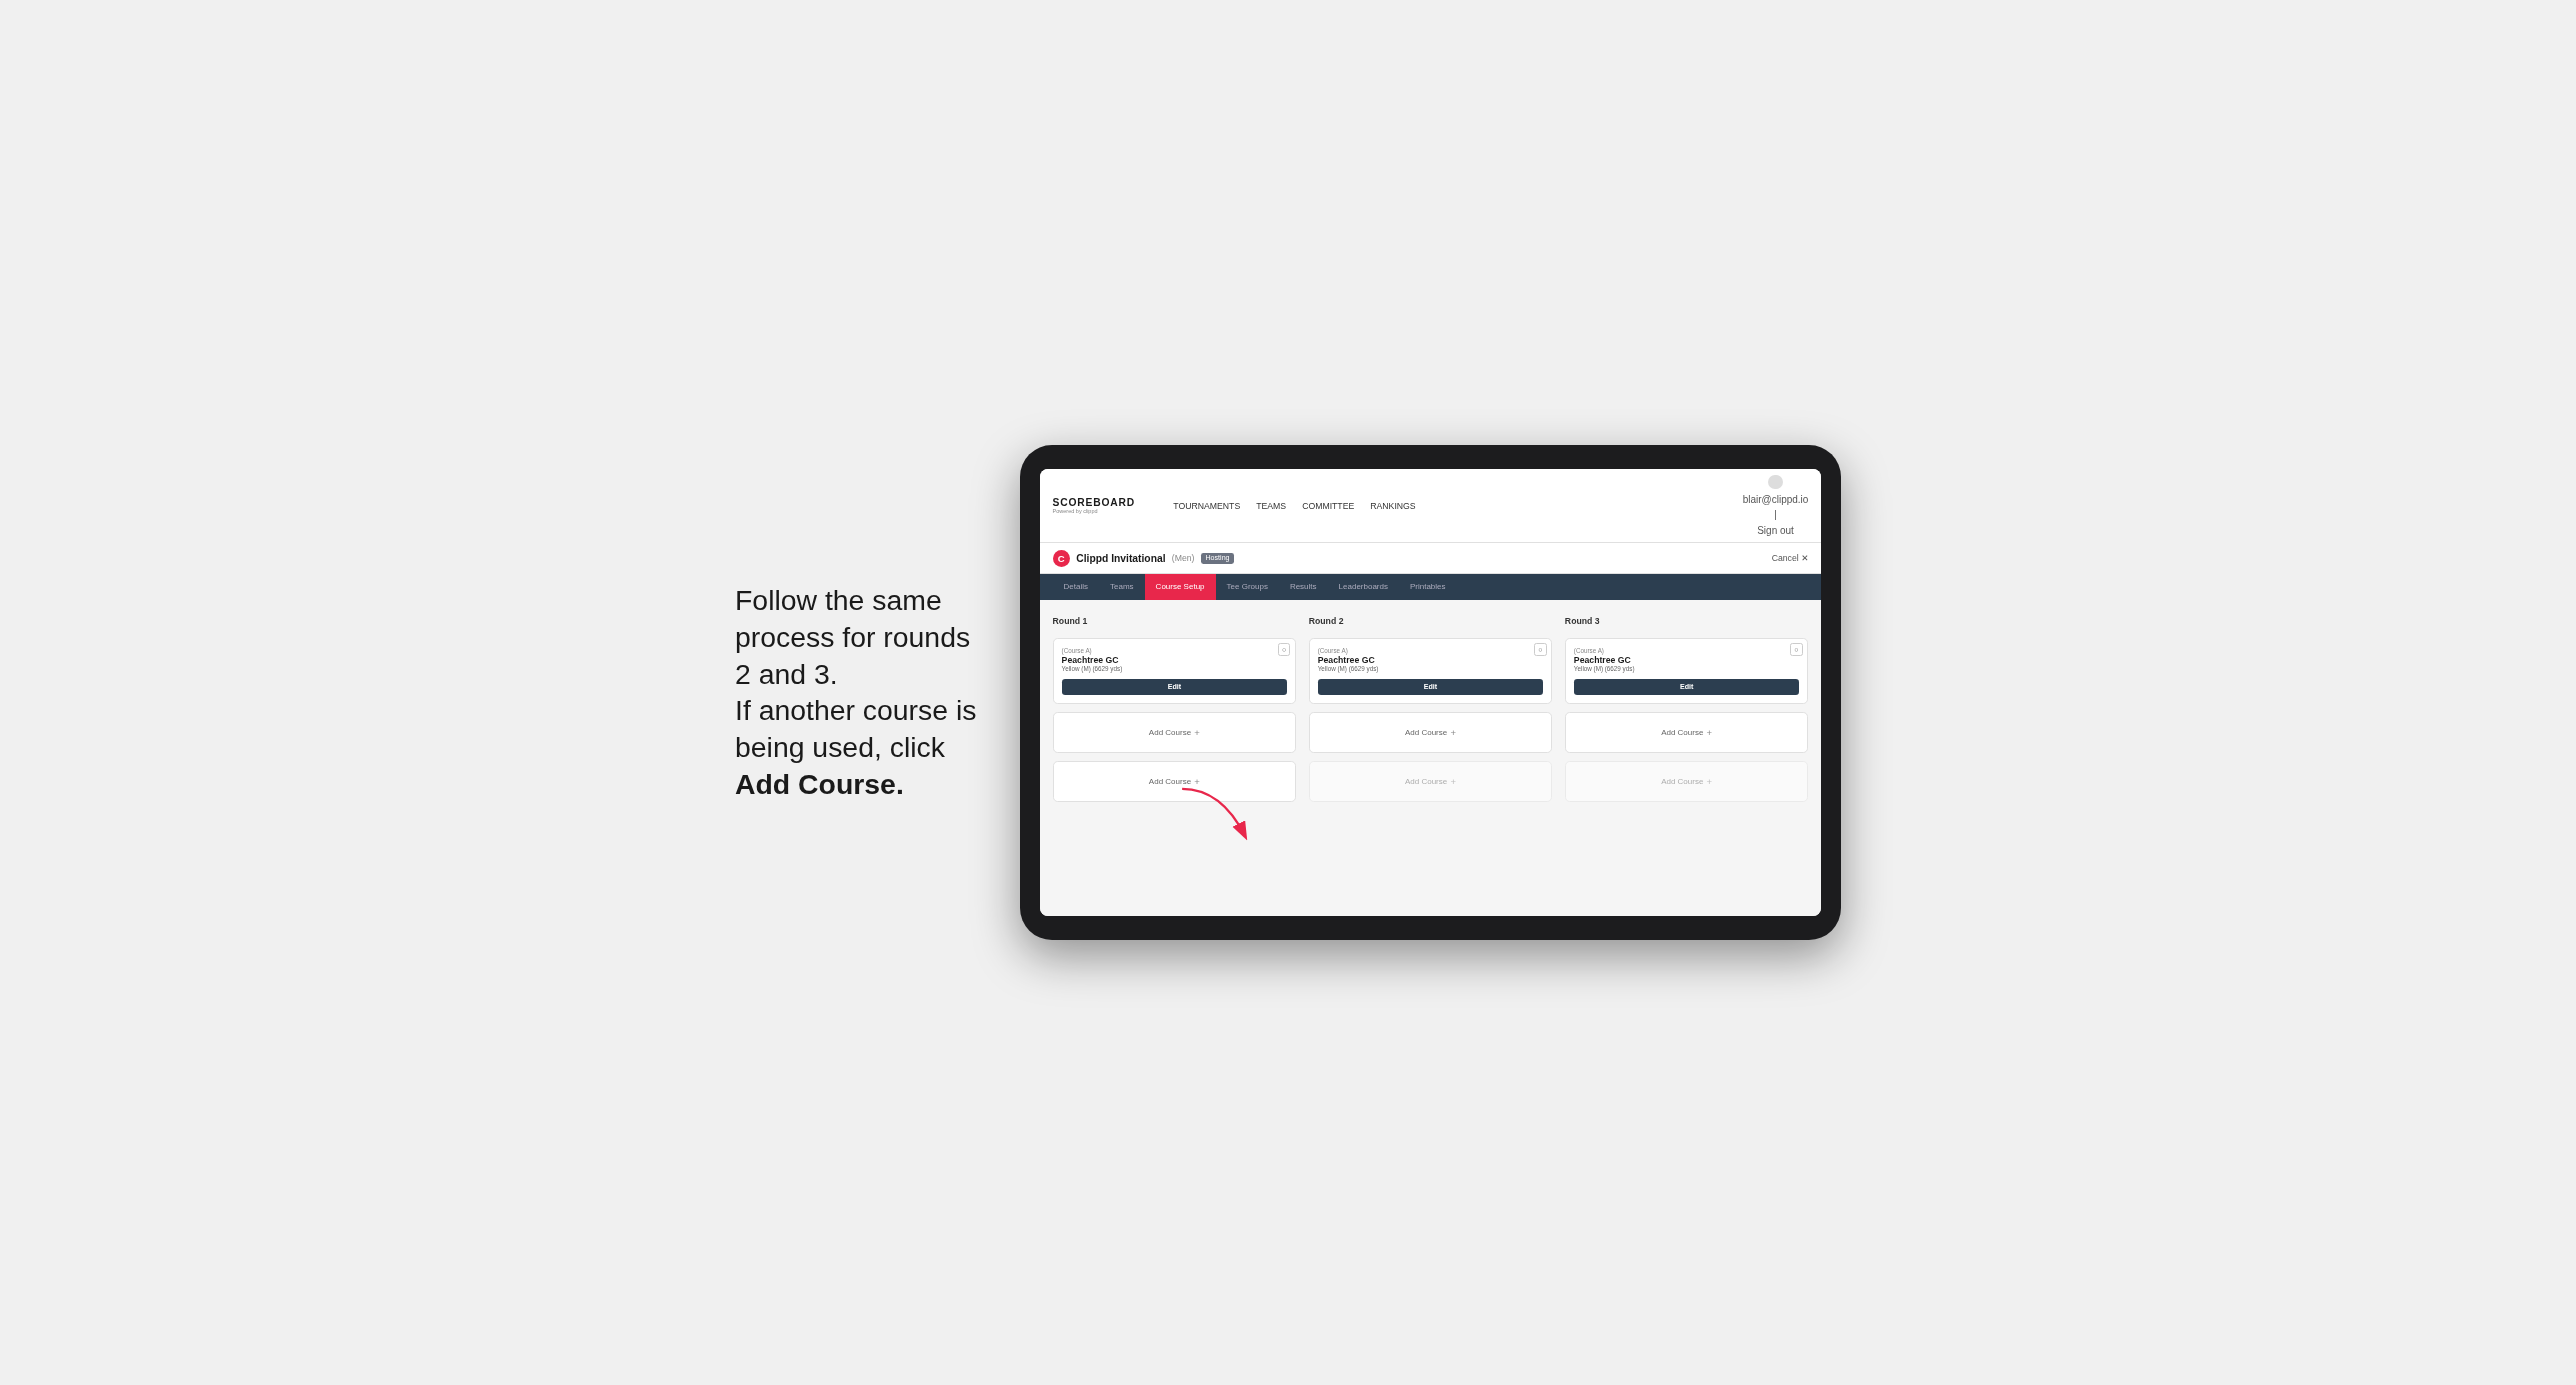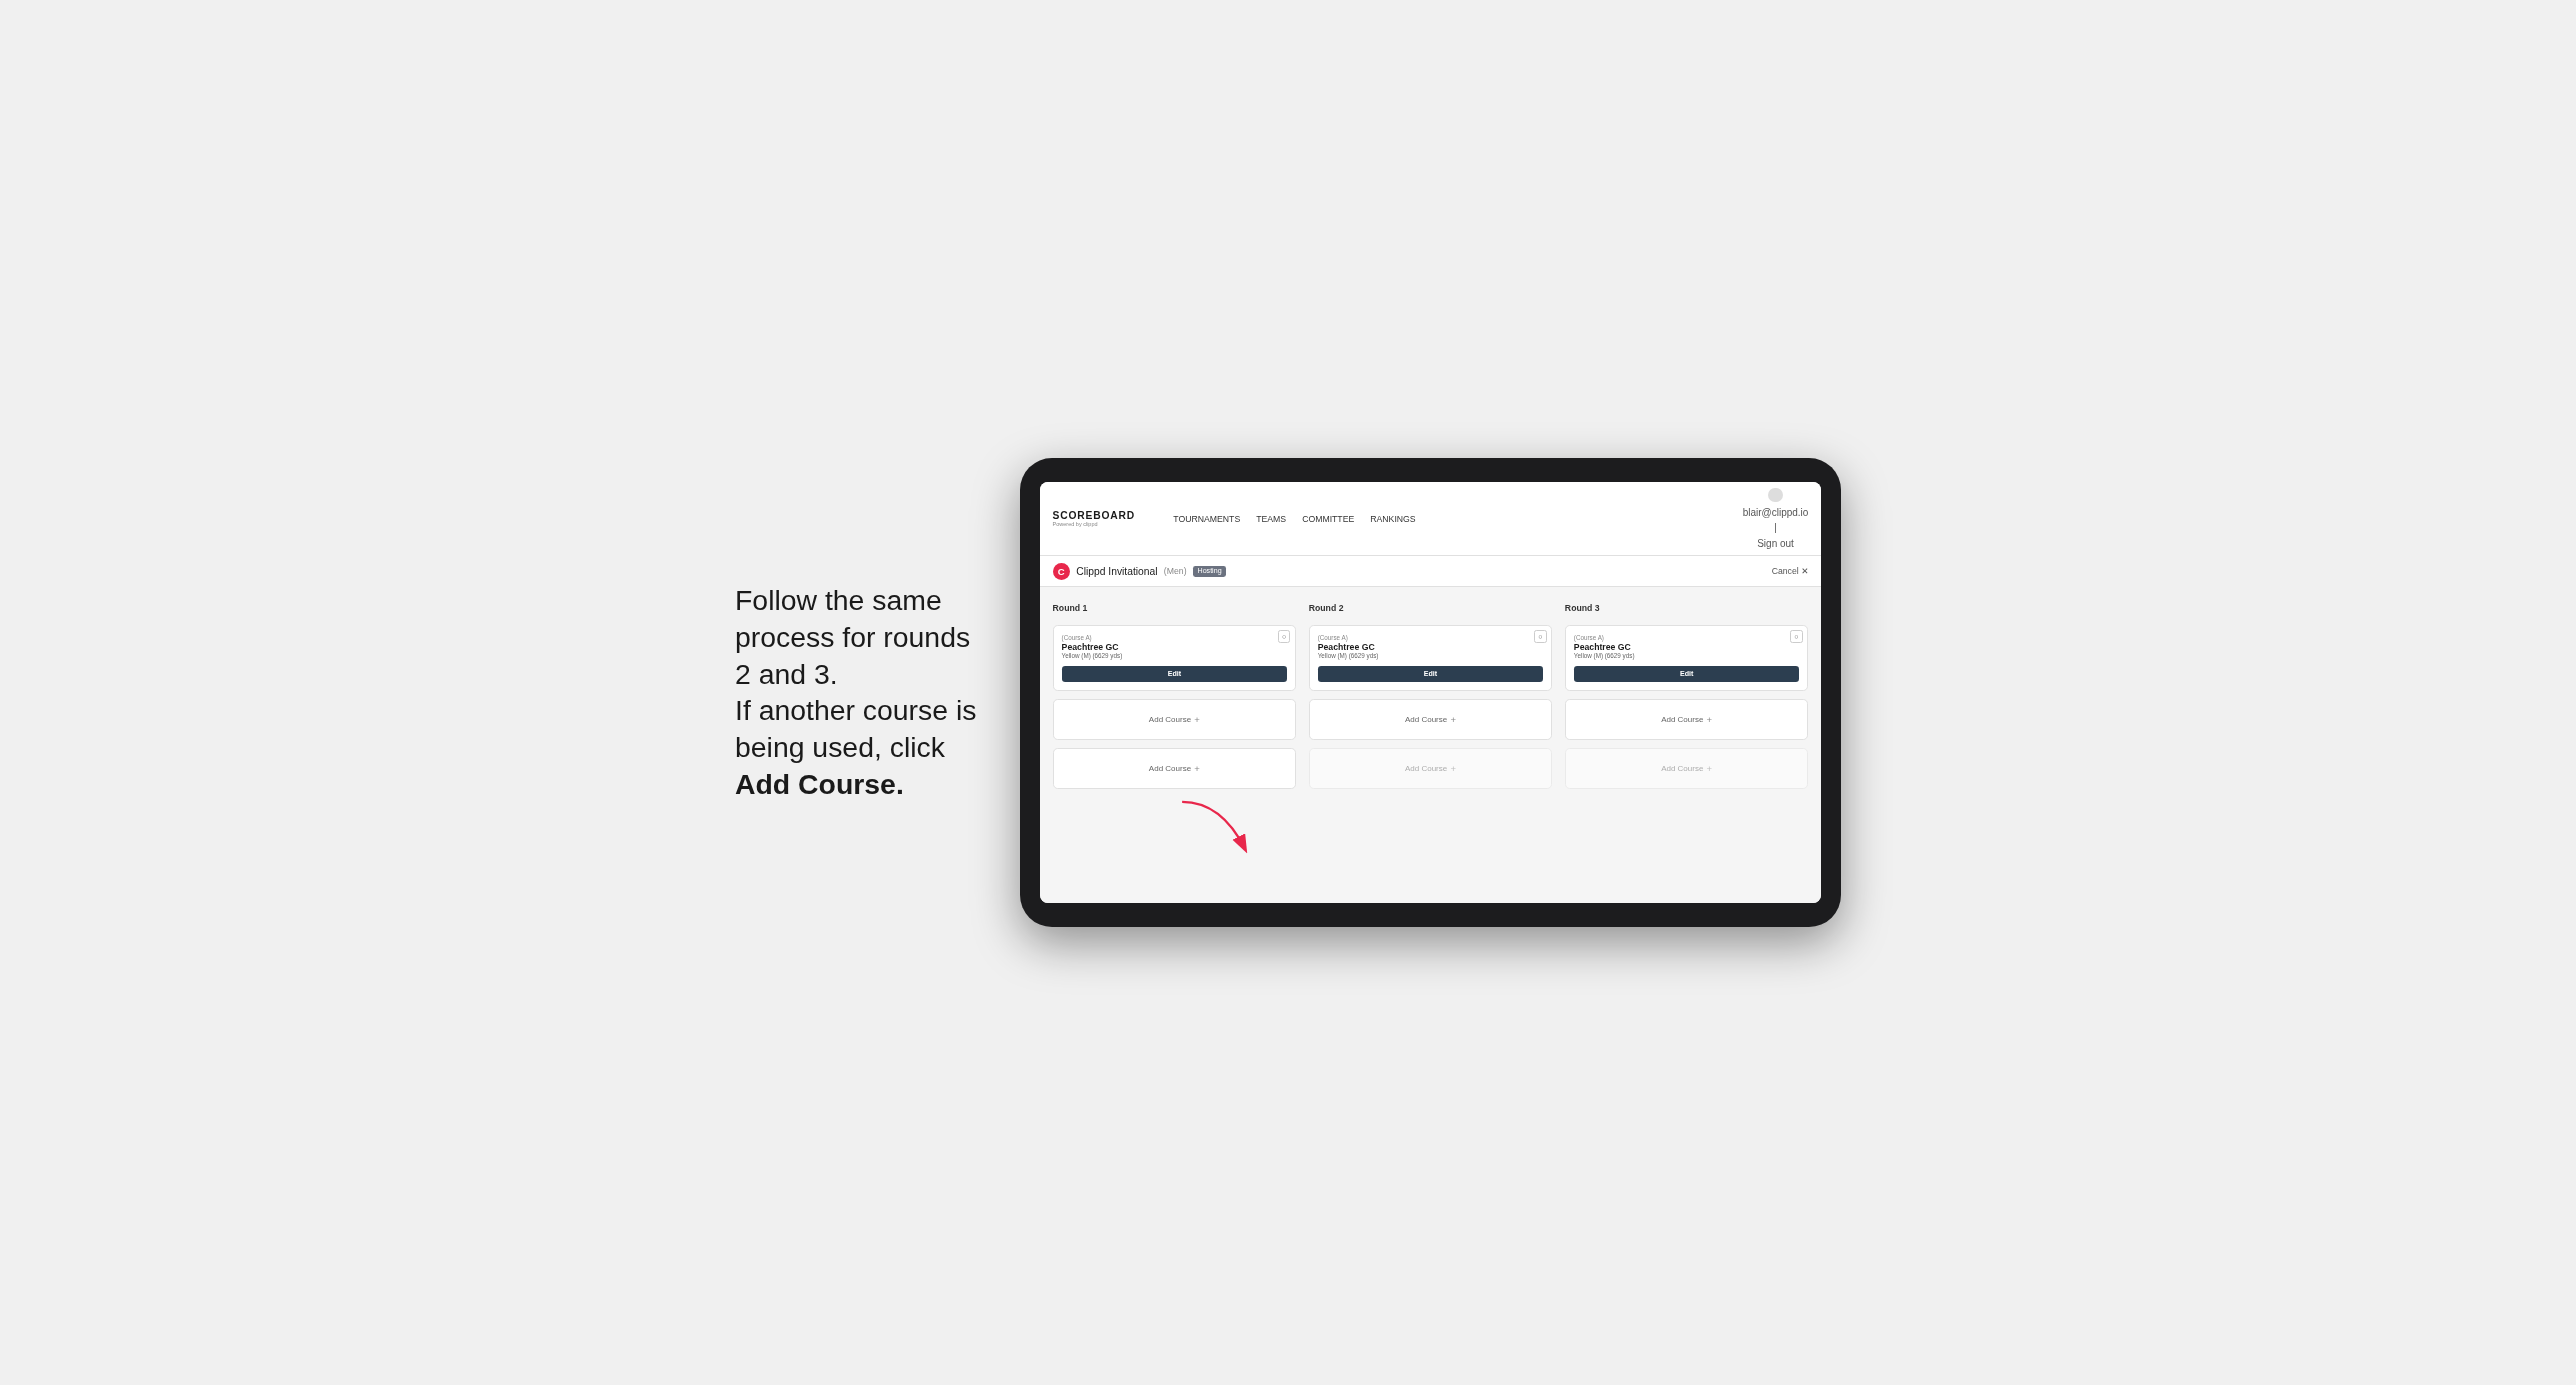--- a/index.html
+++ b/index.html
@@ -130,21 +130,21 @@
       display: flex;
       align-items: center;
       justify-content: center;
       color: white;
       font-size: 9.5px;
       font-weight: 700;
     }
 
     .tournament-name {
       font-size: 10.3px;
-      font-weight: 400;
+      font-weight: 700;
       color: #1a1a1a;
     }
 
     .hosting-badge {
       font-size: 7.1px;
       background: #6b7280;
       color: white;
       padding: 1.6px 4.7px;
       border-radius: 2.4px;
     }
@@ -341,20 +341,29 @@
           <span class="tournament-name">Clippd Invitational</span>
           <span style="font-size:8.7px;color:#888;">(Men)</span>
           <span class="hosting-badge">Hosting</span>
         </div>
         <div class="cancel-btn">
           <span>Cancel</span>
           <span>✕</span>
         </div>
       </div>
 
+      <div class="tab-bar">
+        <div class="tab">Details</div>
+        <div class="tab">Teams</div>
+        <div class="tab active">Course Setup</div>
+        <div class="tab">Tee Groups</div>
+        <div class="tab">Results</div>
+        <div class="tab">Leaderboards</div>
+        <div class="tab">Printables</div>
+      </div>
 
       <div class="main-content">
         <div class="rounds-grid">
 
           <div class="round-column">
             <div class="round-label">Round 1</div>
             <div class="course-card">
               <div class="card-delete-btn">○</div>
               <div class="course-tag">(Course A)</div>
               <div class="course-name">Peachtree GC</div>

